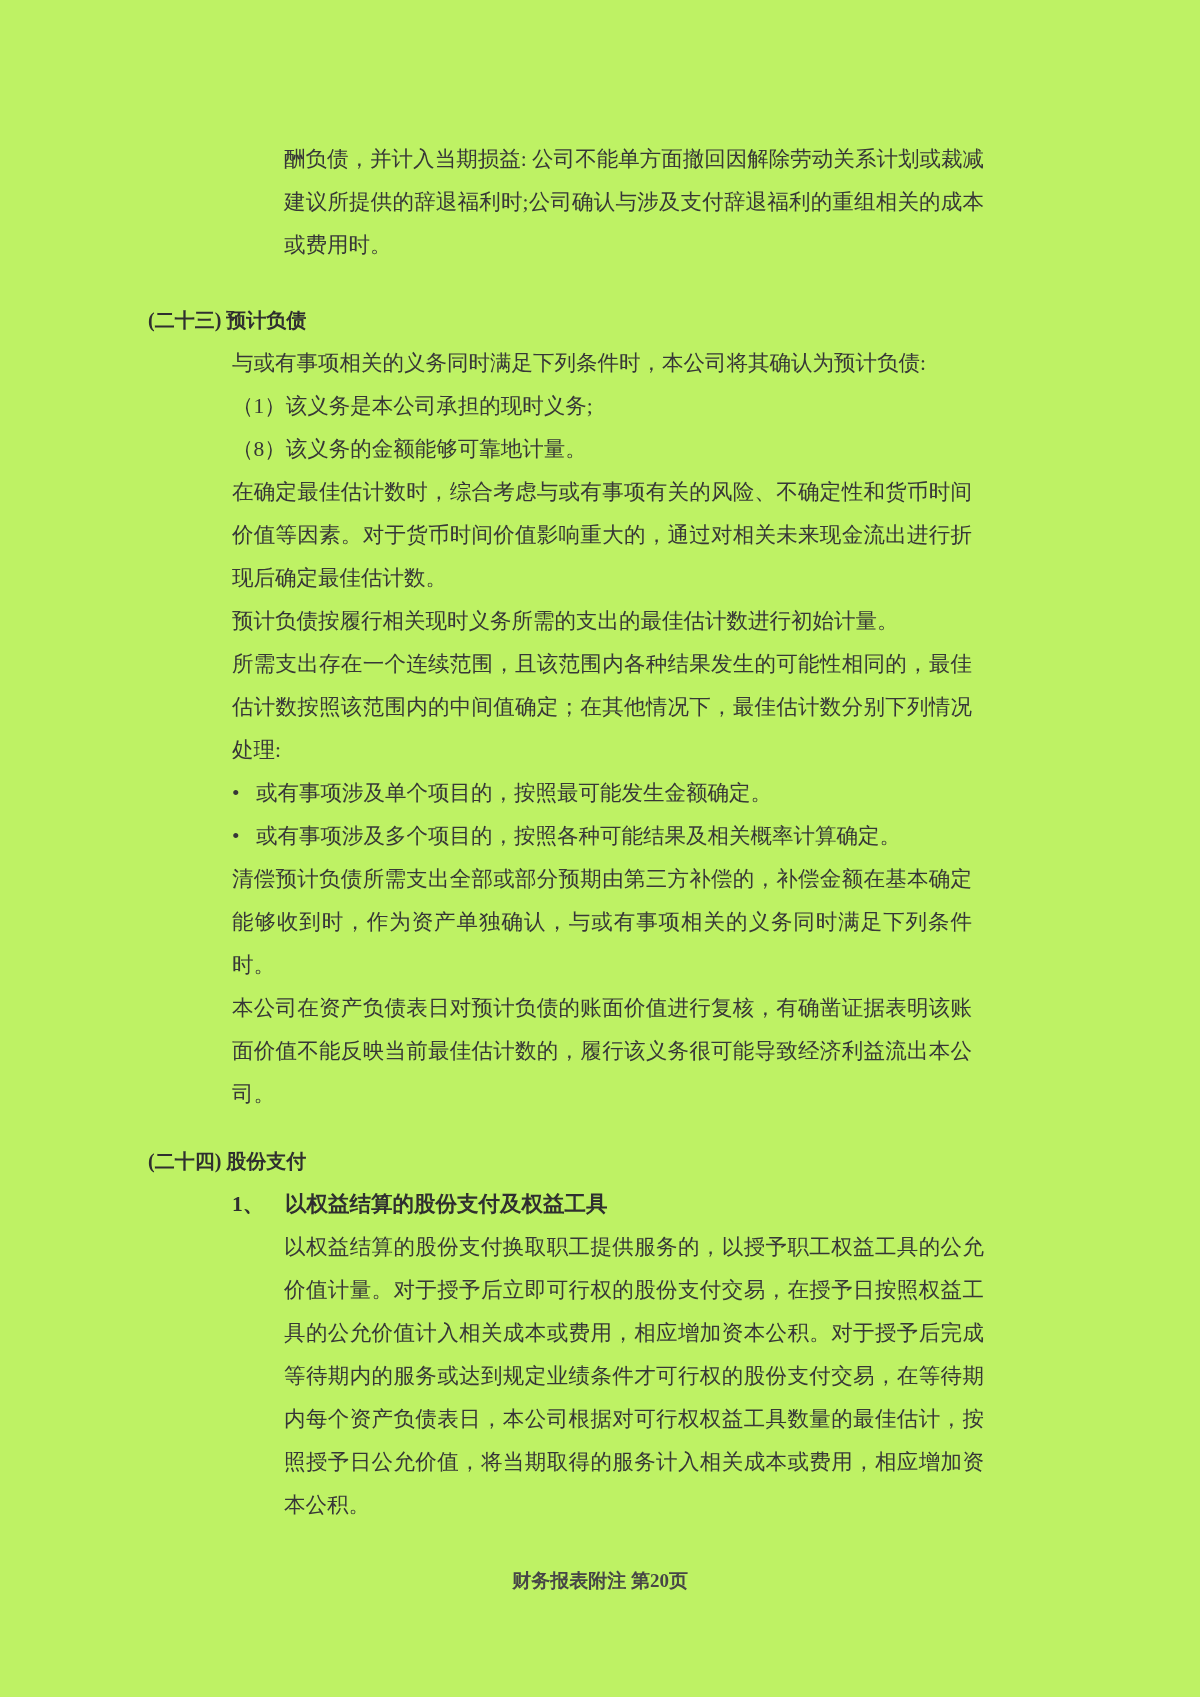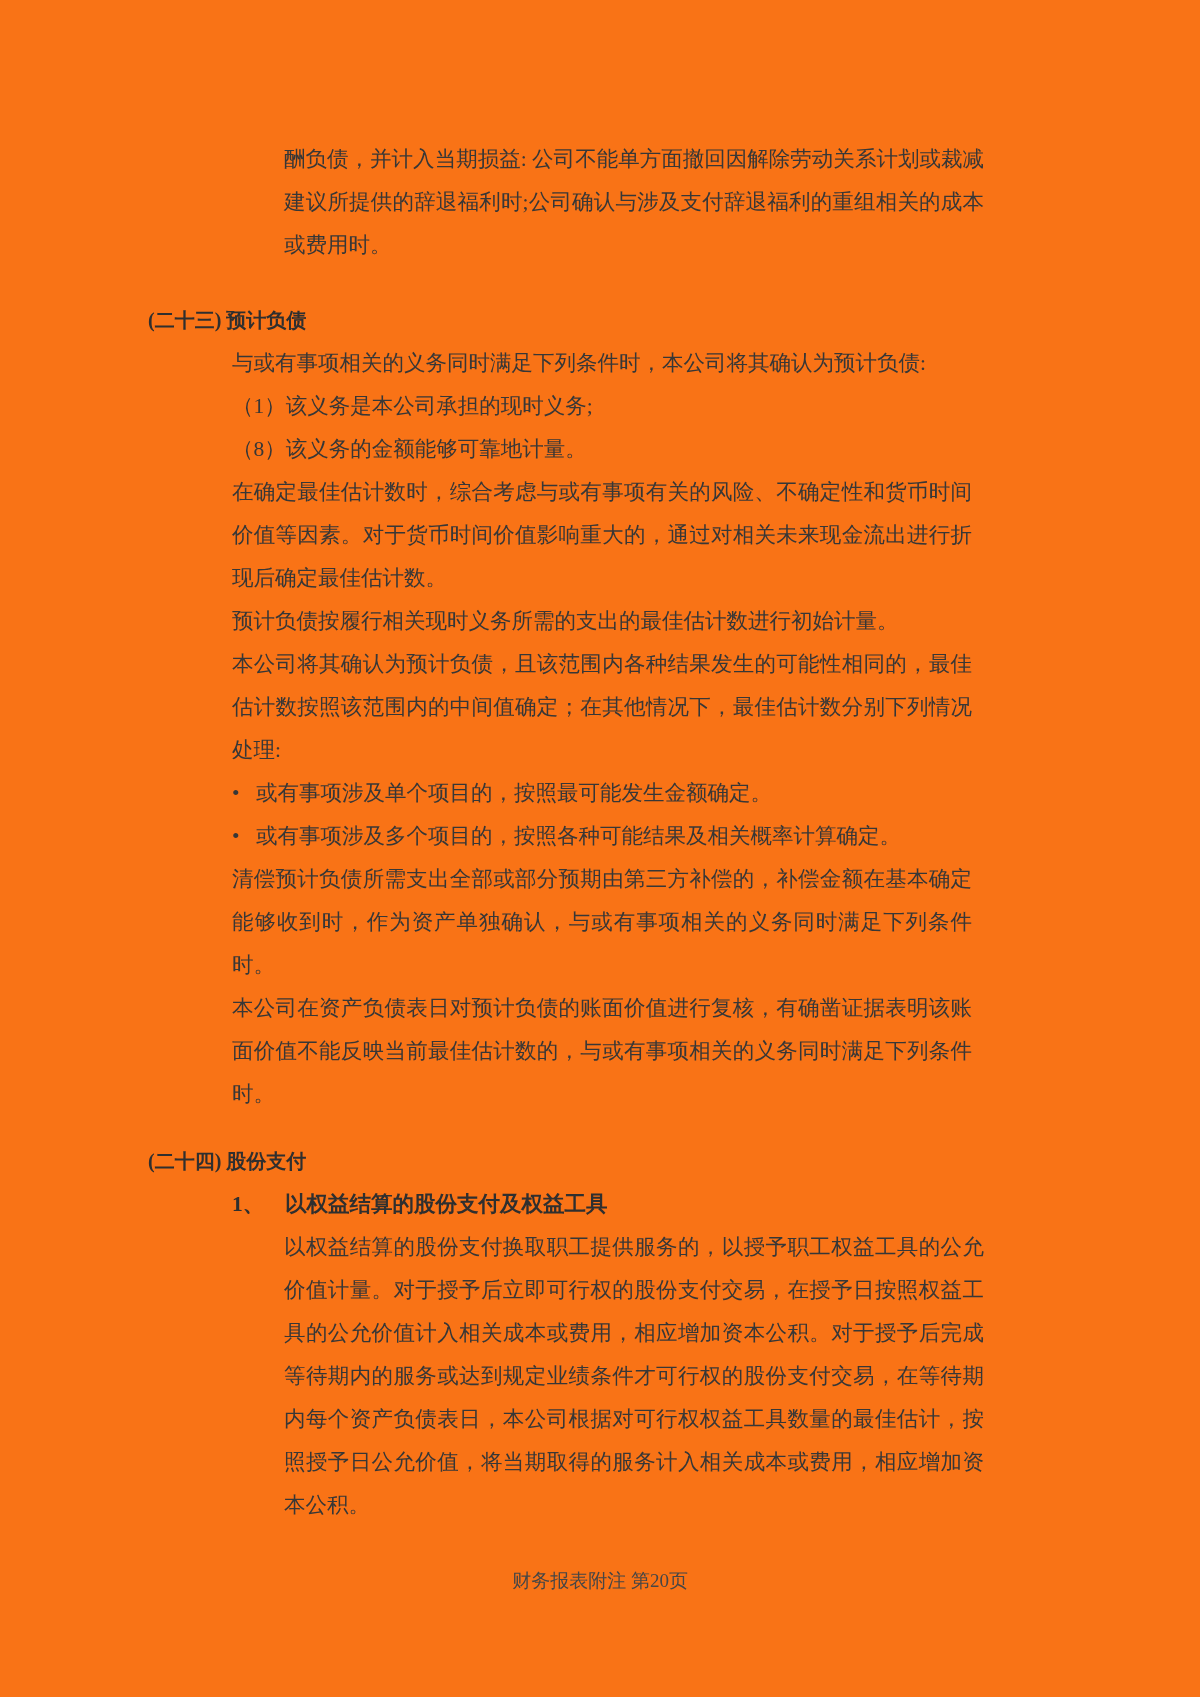--- a/index.html
+++ b/index.html
@@ -1,21 +1,21 @@
 <!DOCTYPE html>
 <html><head>
 <meta charset="utf-8">
 <style>
   html, body { margin: 0; padding: 0; background: #ffffff; }
 
   .page {
     position: relative;
     width: 1200px;
     height: 1697px;
-    background: #f97316;
+    background: #bef264;
     box-sizing: border-box;
     padding-top: 138px;
     font-family: "Liberation Serif", "DejaVu Serif", serif;
     font-size: 21.5px;
     line-height: 43px;
     color: #373737;
     overflow: hidden;
   }
 
   p { margin: 0; text-align: justify; text-justify: inter-character; }
@@ -51,51 +51,52 @@
 
   .page-footer {
     position: absolute;
     top: 1568px;
     left: 0;
     width: 100%;
     text-align: center;
     font-size: 19px;
     line-height: 26px;
     color: #464646;
+    font-weight: bold;
   }
 </style>
 </head>
 <body>
 
 <div class="page">
 
   <p class="indent-2">酬负债，并计入当期损益: 公司不能单方面撤回因解除劳动关系计划或裁减建议所提供的辞退福利时;公司确认与涉及支付辞退福利的重组相关的成本或费用时。</p>
 
   <div class="section-heading heading-23">(二十三) 预计负债</div>
 
   <p class="indent-1">与或有事项相关的义务同时满足下列条件时，本公司将其确认为预计负债:</p>
 
   <p class="indent-1">（1）该义务是本公司承担的现时义务;</p>
   <p class="indent-1">（8）该义务的金额能够可靠地计量。</p>
 
   <p class="indent-1">在确定最佳估计数时，综合考虑与或有事项有关的风险、不确定性和货币时间价值等因素。对于货币时间价值影响重大的，通过对相关未来现金流出进行折现后确定最佳估计数。</p>
   <p class="indent-1">预计负债按履行相关现时义务所需的支出的最佳估计数进行初始计量。</p>
-  <p class="indent-1">本公司将其确认为预计负债，且该范围内各种结果发生的可能性相同的，最佳估计数按照该范围内的中间值确定；在其他情况下，最佳估计数分别下列情况处理:</p>
+  <p class="indent-1">所需支出存在一个连续范围，且该范围内各种结果发生的可能性相同的，最佳估计数按照该范围内的中间值确定；在其他情况下，最佳估计数分别下列情况处理:</p>
 
   <div class="bullet-row">
     <span class="bullet-marker">•</span>
     <span class="bullet-text">或有事项涉及单个项目的，按照最可能发生金额确定。</span>
   </div>
   <div class="bullet-row">
     <span class="bullet-marker">•</span>
     <span class="bullet-text">或有事项涉及多个项目的，按照各种可能结果及相关概率计算确定。</span>
   </div>
 
   <p class="indent-1">清偿预计负债所需支出全部或部分预期由第三方补偿的，补偿金额在基本确定能够收到时，作为资产单独确认，与或有事项相关的义务同时满足下列条件时。</p>
-  <p class="indent-1">本公司在资产负债表日对预计负债的账面价值进行复核，有确凿证据表明该账面价值不能反映当前最佳估计数的，与或有事项相关的义务同时满足下列条件时。</p>
+  <p class="indent-1">本公司在资产负债表日对预计负债的账面价值进行复核，有确凿证据表明该账面价值不能反映当前最佳估计数的，履行该义务很可能导致经济利益流出本公司。</p>
 
   <div class="section-heading heading-24">(二十四) 股份支付</div>
 
 
   <div class="sub-heading">
     <span class="sub-num">1、</span>
     <span class="sub-title">以权益结算的股份支付及权益工具</span>
   </div>
 
   <p class="indent-2">以权益结算的股份支付换取职工提供服务的，以授予职工权益工具的公允价值计量。对于授予后立即可行权的股份支付交易，在授予日按照权益工具的公允价值计入相关成本或费用，相应增加资本公积。对于授予后完成等待期内的服务或达到规定业绩条件才可行权的股份支付交易，在等待期内每个资产负债表日，本公司根据对可行权权益工具数量的最佳估计，按照授予日公允价值，将当期取得的服务计入相关成本或费用，相应增加资本公积。</p>

